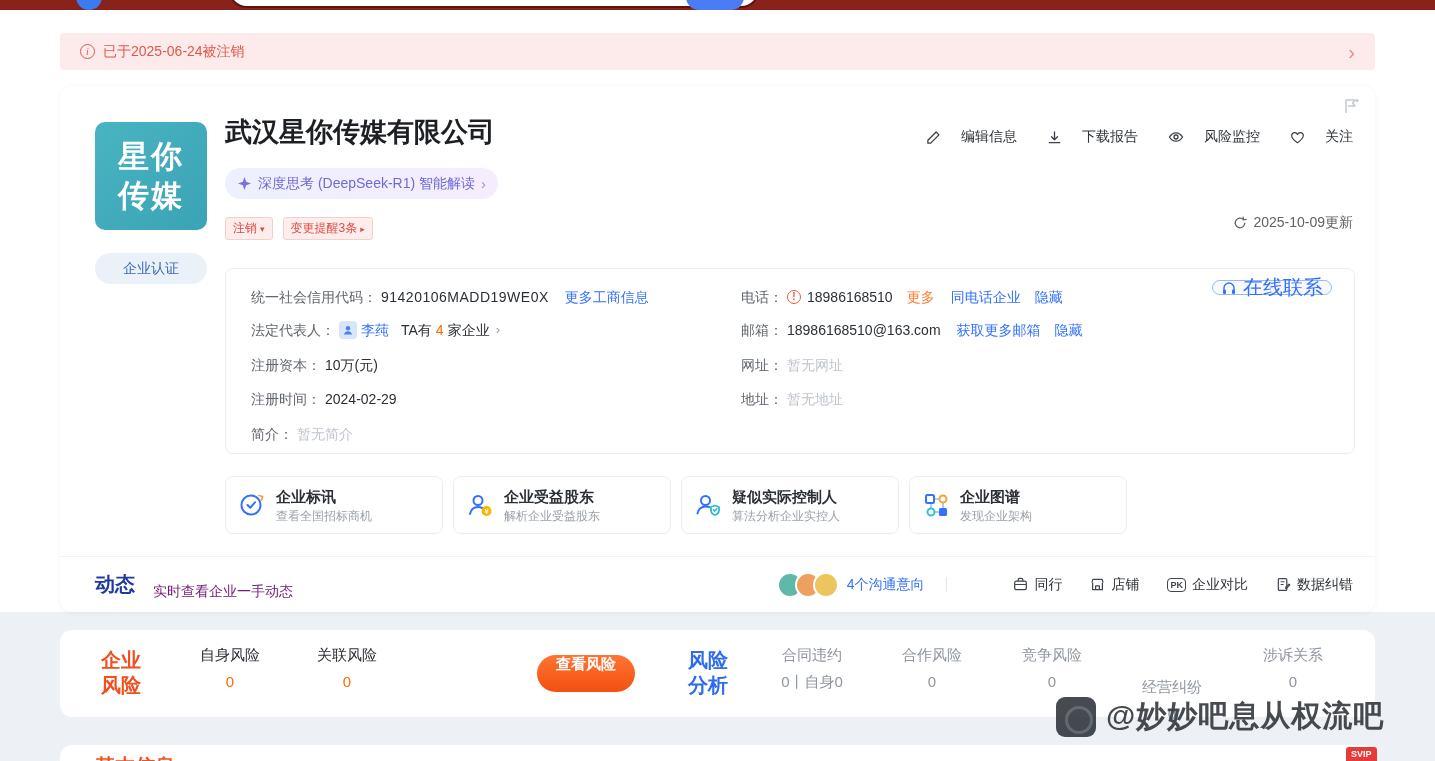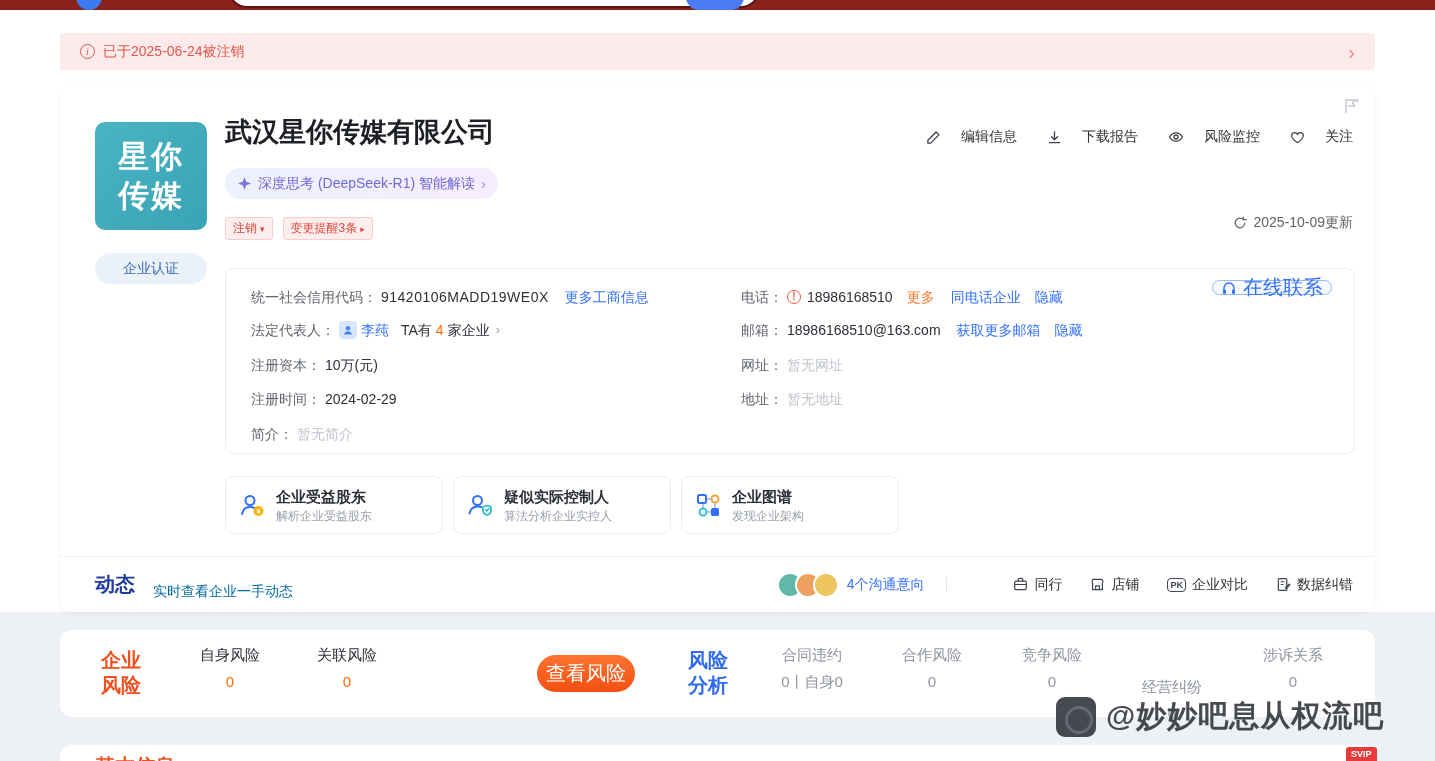--- a/index.html
+++ b/index.html
@@ -51,21 +51,21 @@
   .rep-avatar { width:18px; height:18px; border-radius:4px; background:#d8e6fb; display:inline-flex; align-items:center; justify-content:center; }
   .contact-btn { position:absolute; left:986px; top:11px; width:120px; height:15px; border:1px solid #9bb9ea; background:#f6faff; border-radius:17px; color:#3370ff; font-size:20px; display:flex; align-items:center; justify-content:center; gap:6px; cursor:pointer; }
 
   .features { position:absolute; left:165px; top:390px; display:flex; gap:10px; }
   .feature { width:218px; height:58px; border:1px solid #ecedef; border-radius:8px; display:flex; align-items:center; padding:0 12px; gap:10px; cursor:pointer; background:#fff; }
   .feature-title { font-size:15px; font-weight:bold; color:#2b2f36; line-height:19px; }
   .feature-sub { font-size:12px; color:#9aa0a8; line-height:16px; margin-top:2px; }
 
   .dyn-bar { position:absolute; left:0; top:470px; width:100%; height:56px; border-top:1px solid #f1f2f4; display:flex; align-items:center; padding:0 22px 0 35px; font-size:14px; color:#2f3338; }
   .dyn-title { font-size:20px; font-weight:bold; color:#1e3a9e; }
-  .dyn-sub { color:#0369a1; margin-left:18px;margin-top:15px; }
+  .dyn-sub { color:#701a75; margin-left:18px;margin-top:15px; }
   .avatars { display:flex; margin-left:auto; }
   .avatars span { width:26px; height:26px; border-radius:50%; border:2px solid #fff; display:block; }
   .avatars span + span { margin-left:-8px; }
   .av1{background:#5fb8a8;} .av2{background:#eda05f;} .av3{background:#ecc55f;}
   .intent { color:#3370ff; margin-left:8px; cursor:pointer; }
   .vsep { width:1px; height:15px; background:#e2e5ea; margin:0 22px; }
   .dyn-link { display:inline-flex; align-items:center; gap:6px; cursor:pointer;margin-left:44px; }
   .dyn-link + .dyn-link { margin-left:28px; }
   .pk-badge { border:1.5px solid #3f4652; border-radius:4px; font-size:9px; font-weight:bold; padding:0 2px; line-height:12px; color:#3f4652; }
 
@@ -73,21 +73,21 @@
 
   .risk-card { left:60px; top:630px; width:1315px; height:87px; }
   .risk-title { position:absolute; font-size:20px; font-weight:bold; line-height:25px; text-align:center; width:46px; }
   .risk-title.left { left:38px; top:18px; color:#f0501e; }
   .risk-title.right { left:625px; top:18px; color:#2e6bf0; }
   .risk-col { position:absolute; top:16px; width:110px; text-align:center; font-size:15px; cursor:pointer; }
   .risk-col .v { margin-top:8px; }
   .risk-col .l { color:#2b2f36; }
   .risk-col.own .v { color:#ff6a00; }
   .risk-col.ana .l, .risk-col.ana .v { color:#8f959e; }
-  .view-risk-btn { position:absolute; left:477px; top:25px; width:98px; height:37px; border-radius:19px; background:linear-gradient(180deg,#ff7433,#f2500f); color:#fff; font-size:20px; font-weight:normal; display:flex; align-items:center; justify-content:center; cursor:pointer; }
+  .view-risk-btn { position:absolute; left:477px; top:25px; width:98px; height:37px; border-radius:19px; background:linear-gradient(180deg,#ff7433,#f2500f); color:#fff; font-size:15px; font-weight:bold; display:flex; justify-content:center; cursor:pointer; }
 
   .bottom-card { left:60px; top:745px; width:1315px; height:16px; border-radius:12px 12px 0 0; }
   .next-title-clip { position:absolute; left:35px; top:8px; width:95px; height:8px; overflow:hidden; }
   .next-title-clip span { font-size:20px; font-weight:bold; color:#f0501e; display:block; }
 
   .watermark { position:absolute; left:1056px; top:696px; z-index:5; display:flex; align-items:center; gap:10px; opacity:.85; }
   .wm-icon { width:40px; height:40px; border-radius:9px; background:#272c33; position:relative; flex:none; }
   .wm-icon::after { content:""; position:absolute; left:9px; top:9px; width:22px; height:22px; border-radius:50%; border:3px solid #4a525c; }
   .wm-text { font-size:30px; font-weight:bold; color:#272c33; letter-spacing:1px; white-space:nowrap; }
   .svip { position:absolute; left:1346px; top:747px; z-index:6; background:#e93a3a; color:#fff; font-size:9px; font-weight:bold; border-radius:3px 3px 0 0; padding:2px 5px 4px; }
@@ -255,20 +255,31 @@
             <path d="M3 10V8a5 5 0 0 1 10 0v2" fill="none" stroke="#3370ff" stroke-width="1.4"></path>
             <rect x="2" y="9.5" width="3" height="4.5" rx="1.2" fill="#3370ff"></rect>
             <rect x="11" y="9.5" width="3" height="4.5" rx="1.2" fill="#3370ff"></rect>
           </svg>
         <span>在线联系</span>
       </div>
     </div>
 
     <div class="features">
 
+      <div class="feature">
+        <svg width="28" height="28" viewBox="0 0 28 28">
+            <circle cx="13" cy="14" r="9.5" fill="none" stroke="#3370ff" stroke-width="2"></circle>
+            <path d="M9.5 14l2.8 2.8 4.8-5.6" fill="none" stroke="#3370ff" stroke-width="2" stroke-linecap="round" stroke-linejoin="round"></path>
+            <path d="M21 4.5l3.5 1-1 3.5" fill="none" stroke="#f7a23b" stroke-width="1.8" stroke-linecap="round"></path>
+          </svg>
+        <div>
+          <div class="feature-title">企业标讯</div>
+          <div class="feature-sub">查看全国招标商机</div>
+        </div>
+      </div>
 
       <div class="feature">
         <svg width="28" height="28" viewBox="0 0 28 28">
             <circle cx="12" cy="9.5" r="4.5" fill="none" stroke="#3370ff" stroke-width="2"></circle>
             <path d="M4 23c1-4.5 4-7 8-7 1.6 0 3 .3 4.3 1" fill="none" stroke="#3370ff" stroke-width="2" stroke-linecap="round"></path>
             <circle cx="20.5" cy="20" r="5" fill="#f7b500"></circle>
             <text x="20.5" y="22.6" font-size="7.5" fill="#fff" text-anchor="middle" font-weight="bold">¥</text>
           </svg>
         <div>
           <div class="feature-title">企业受益股东</div>

